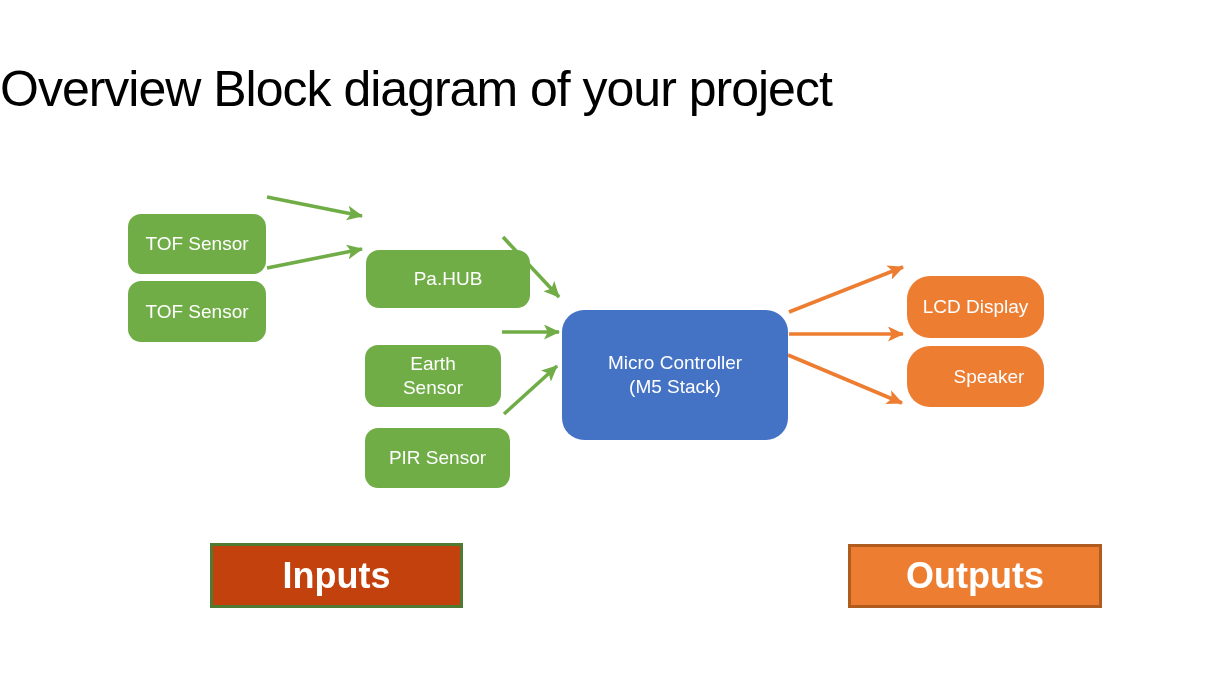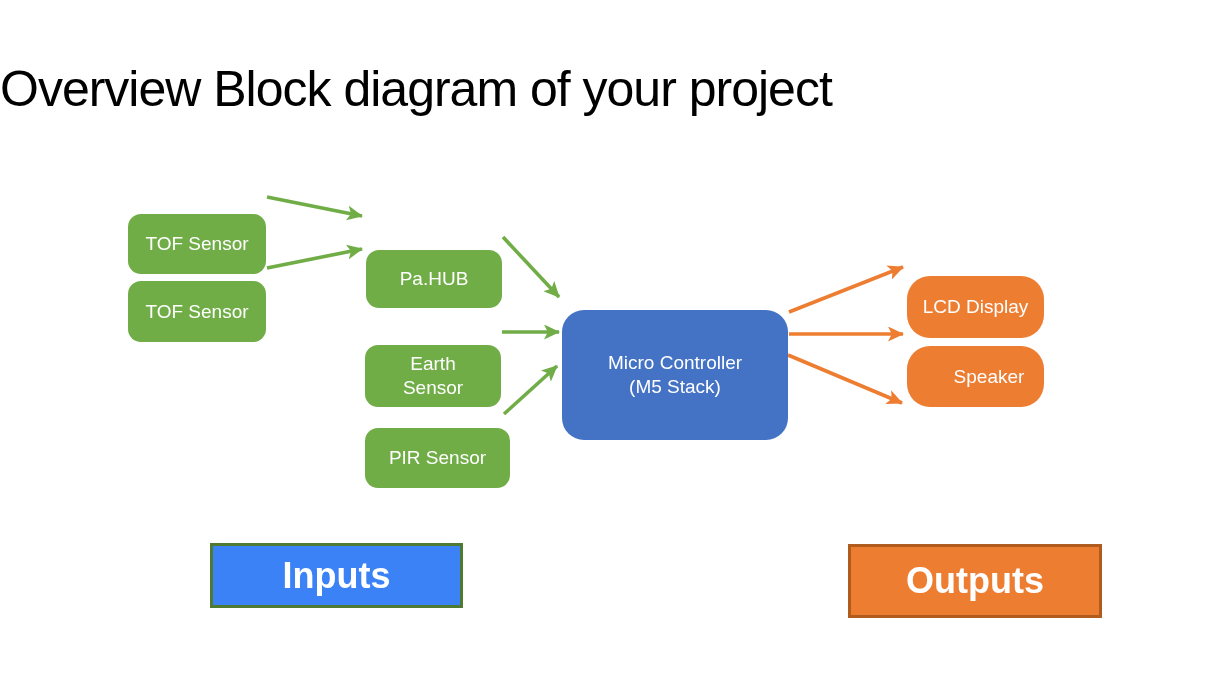--- a/index.html
+++ b/index.html
@@ -46,21 +46,21 @@
     line-height: 1.25;
     box-sizing: border-box;
     margin-top: 43px;
   }
   .node.green  { background: #70AD47; border-radius: 13px; }
   .node.blue   { background: #4472C4; border-radius: 22px; }
   .node.orange { background: #ED7D31; border-radius: 23px; }
 
   .node-tof1    { left: 128px; top: 171px; width: 138px; height: 60px; }
   .node-tof2    { left: 128px; top: 238px; width: 138px; height: 61px; }
-  .node-pahub   { left: 366px; top: 207px; width: 136px; height: 58px; }
+  .node-pahub   { left: 366px; top: 207px; width: 164px; height: 58px; }
   .node-earth   { left: 365px; top: 302px; width: 136px; height: 62px; }
   .node-pir     { left: 365px; top: 385px; width: 145px; height: 60px; }
   .node-mcu     { left: 562px; top: 267px; width: 226px; height: 130px; font-size: 19px; }
   .node-lcd     { left: 907px; top: 233px; width: 137px; height: 62px; }
   .node-speaker { left: 907px; top: 303px; width: 137px; height: 61px; padding-left: 27px; }
   .node-led     { left: 907px; top: 373px; width: 137px; height: 62px; }
 
   .wrap-narrow { display: inline-block; max-width: 90px; }
 
   .legend {
@@ -68,25 +68,25 @@
     display: flex;
     align-items: center;
     justify-content: center;
     color: #ffffff;
     font-size: 36px;
     font-weight: 700;
     box-sizing: border-box;
   }
   .legend-inputs {
     left: 210px; top: 543px; width: 253px; height: 65px;
-    background: #3b82f6;
+    background: #c2410c;
     border: 3px solid #4E7A31;
   }
   .legend-outputs {
-    left: 848px; top: 544px; width: 254px; height: 74px;
+    left: 848px; top: 544px; width: 254px; height: 64px;
     background: #ED7D31;
     border: 3px solid #B05C1F;
   }
 </style>
 </head>
 <body>
 
 <div class="slide">
 
   <h1 class="title">Overview Block diagram of your project</h1>

